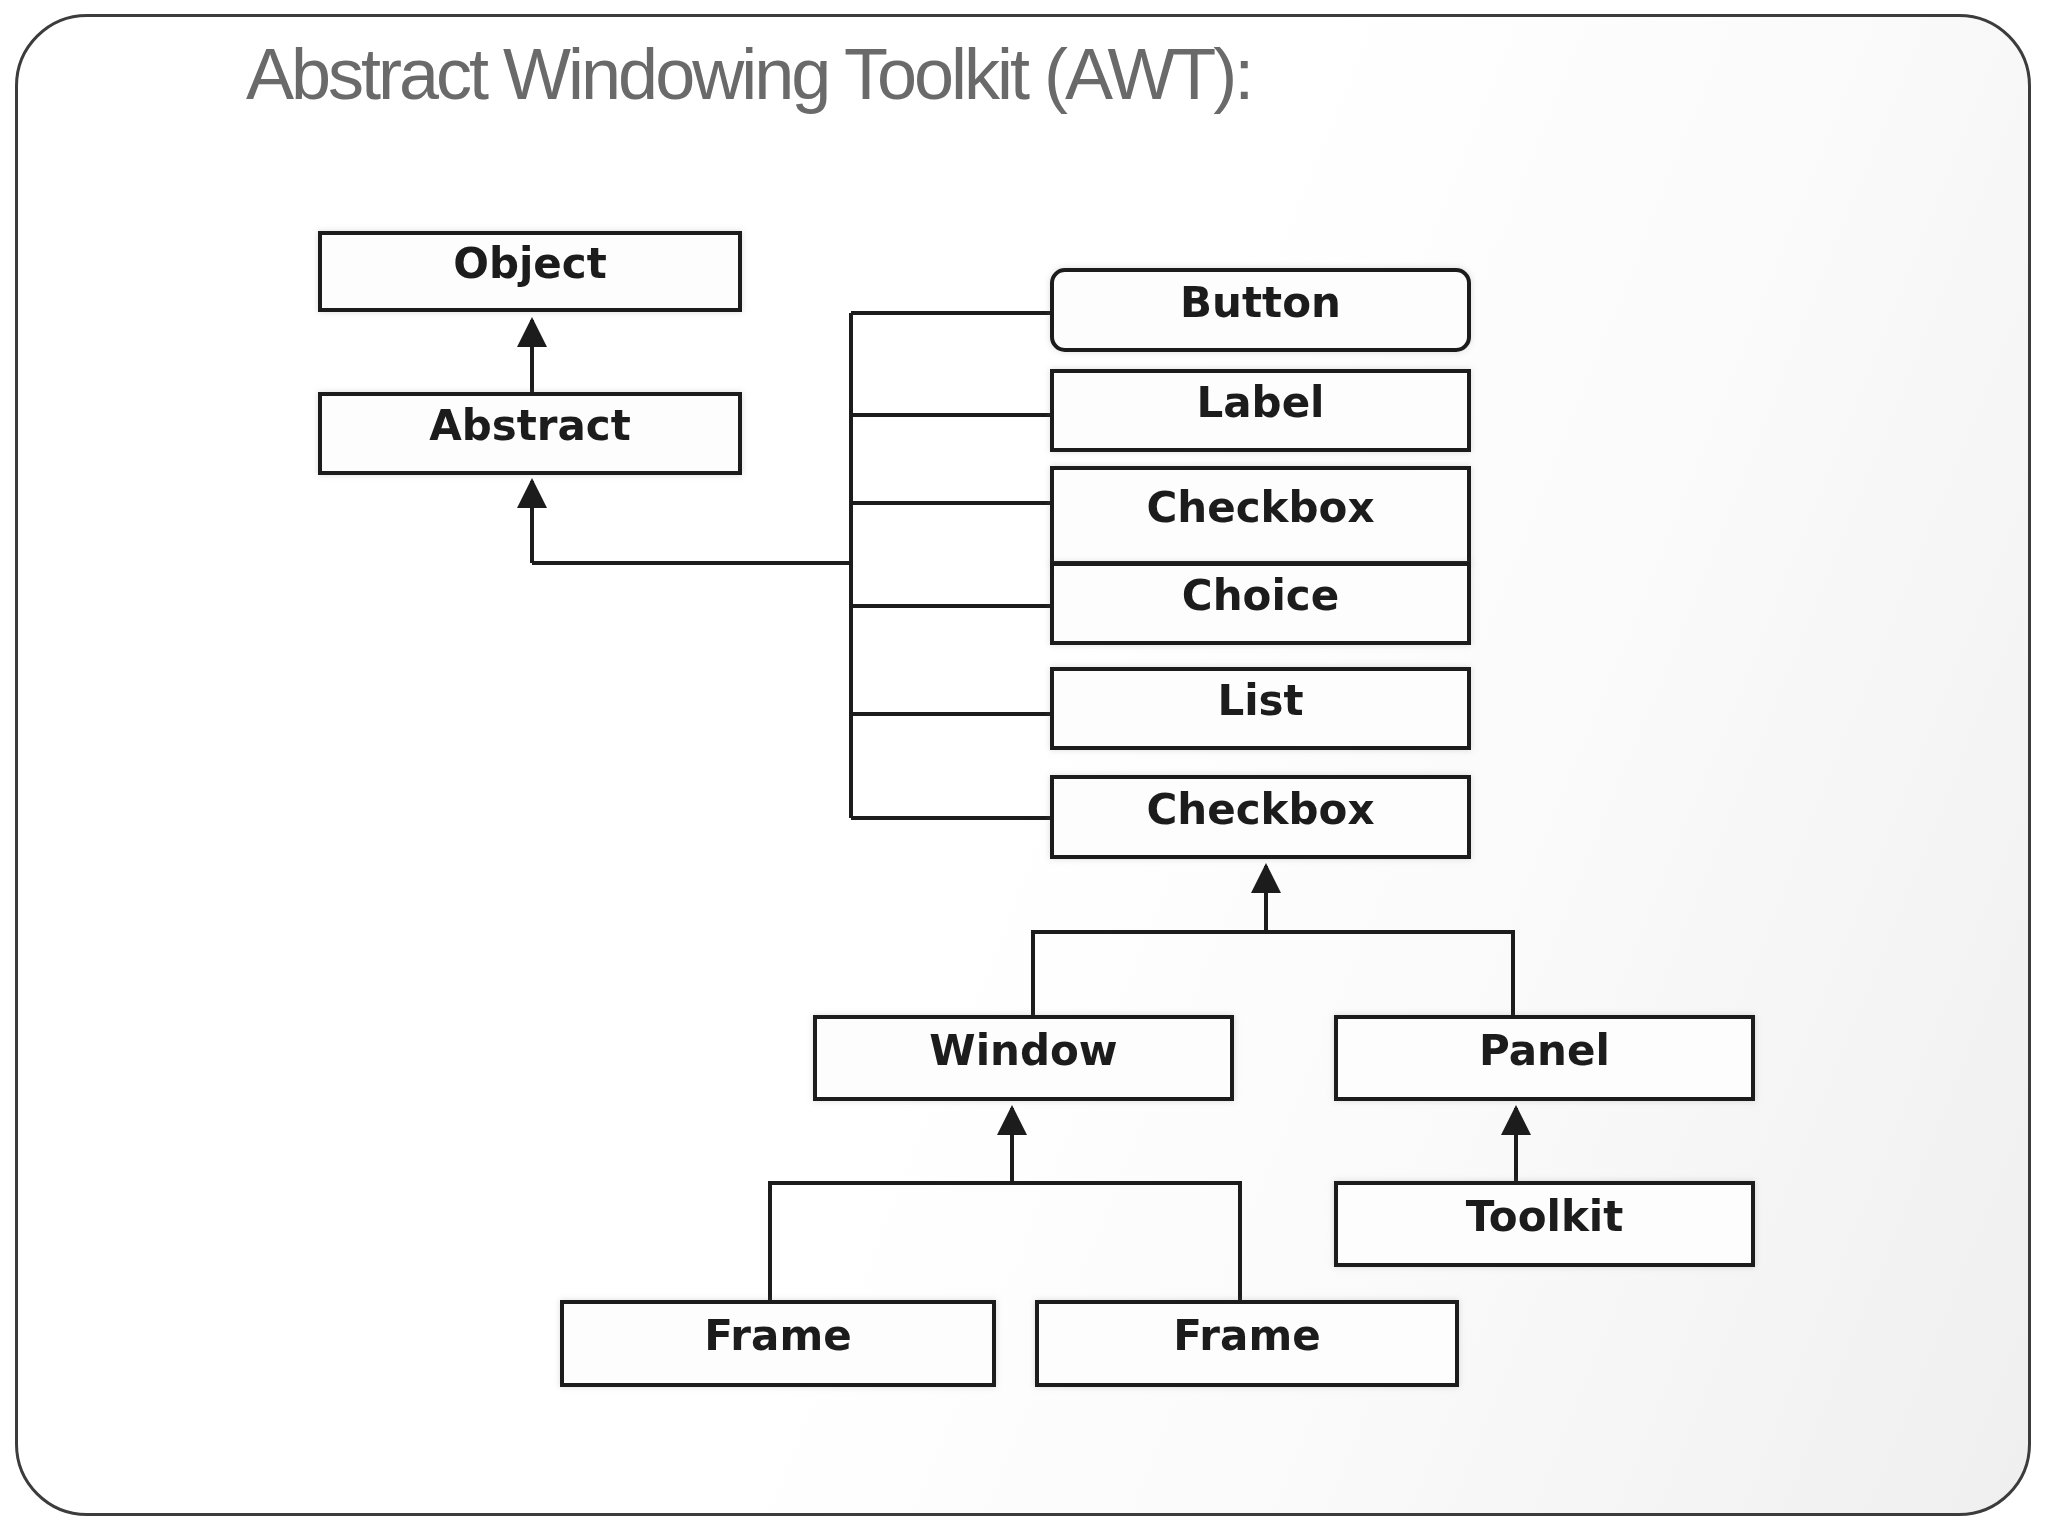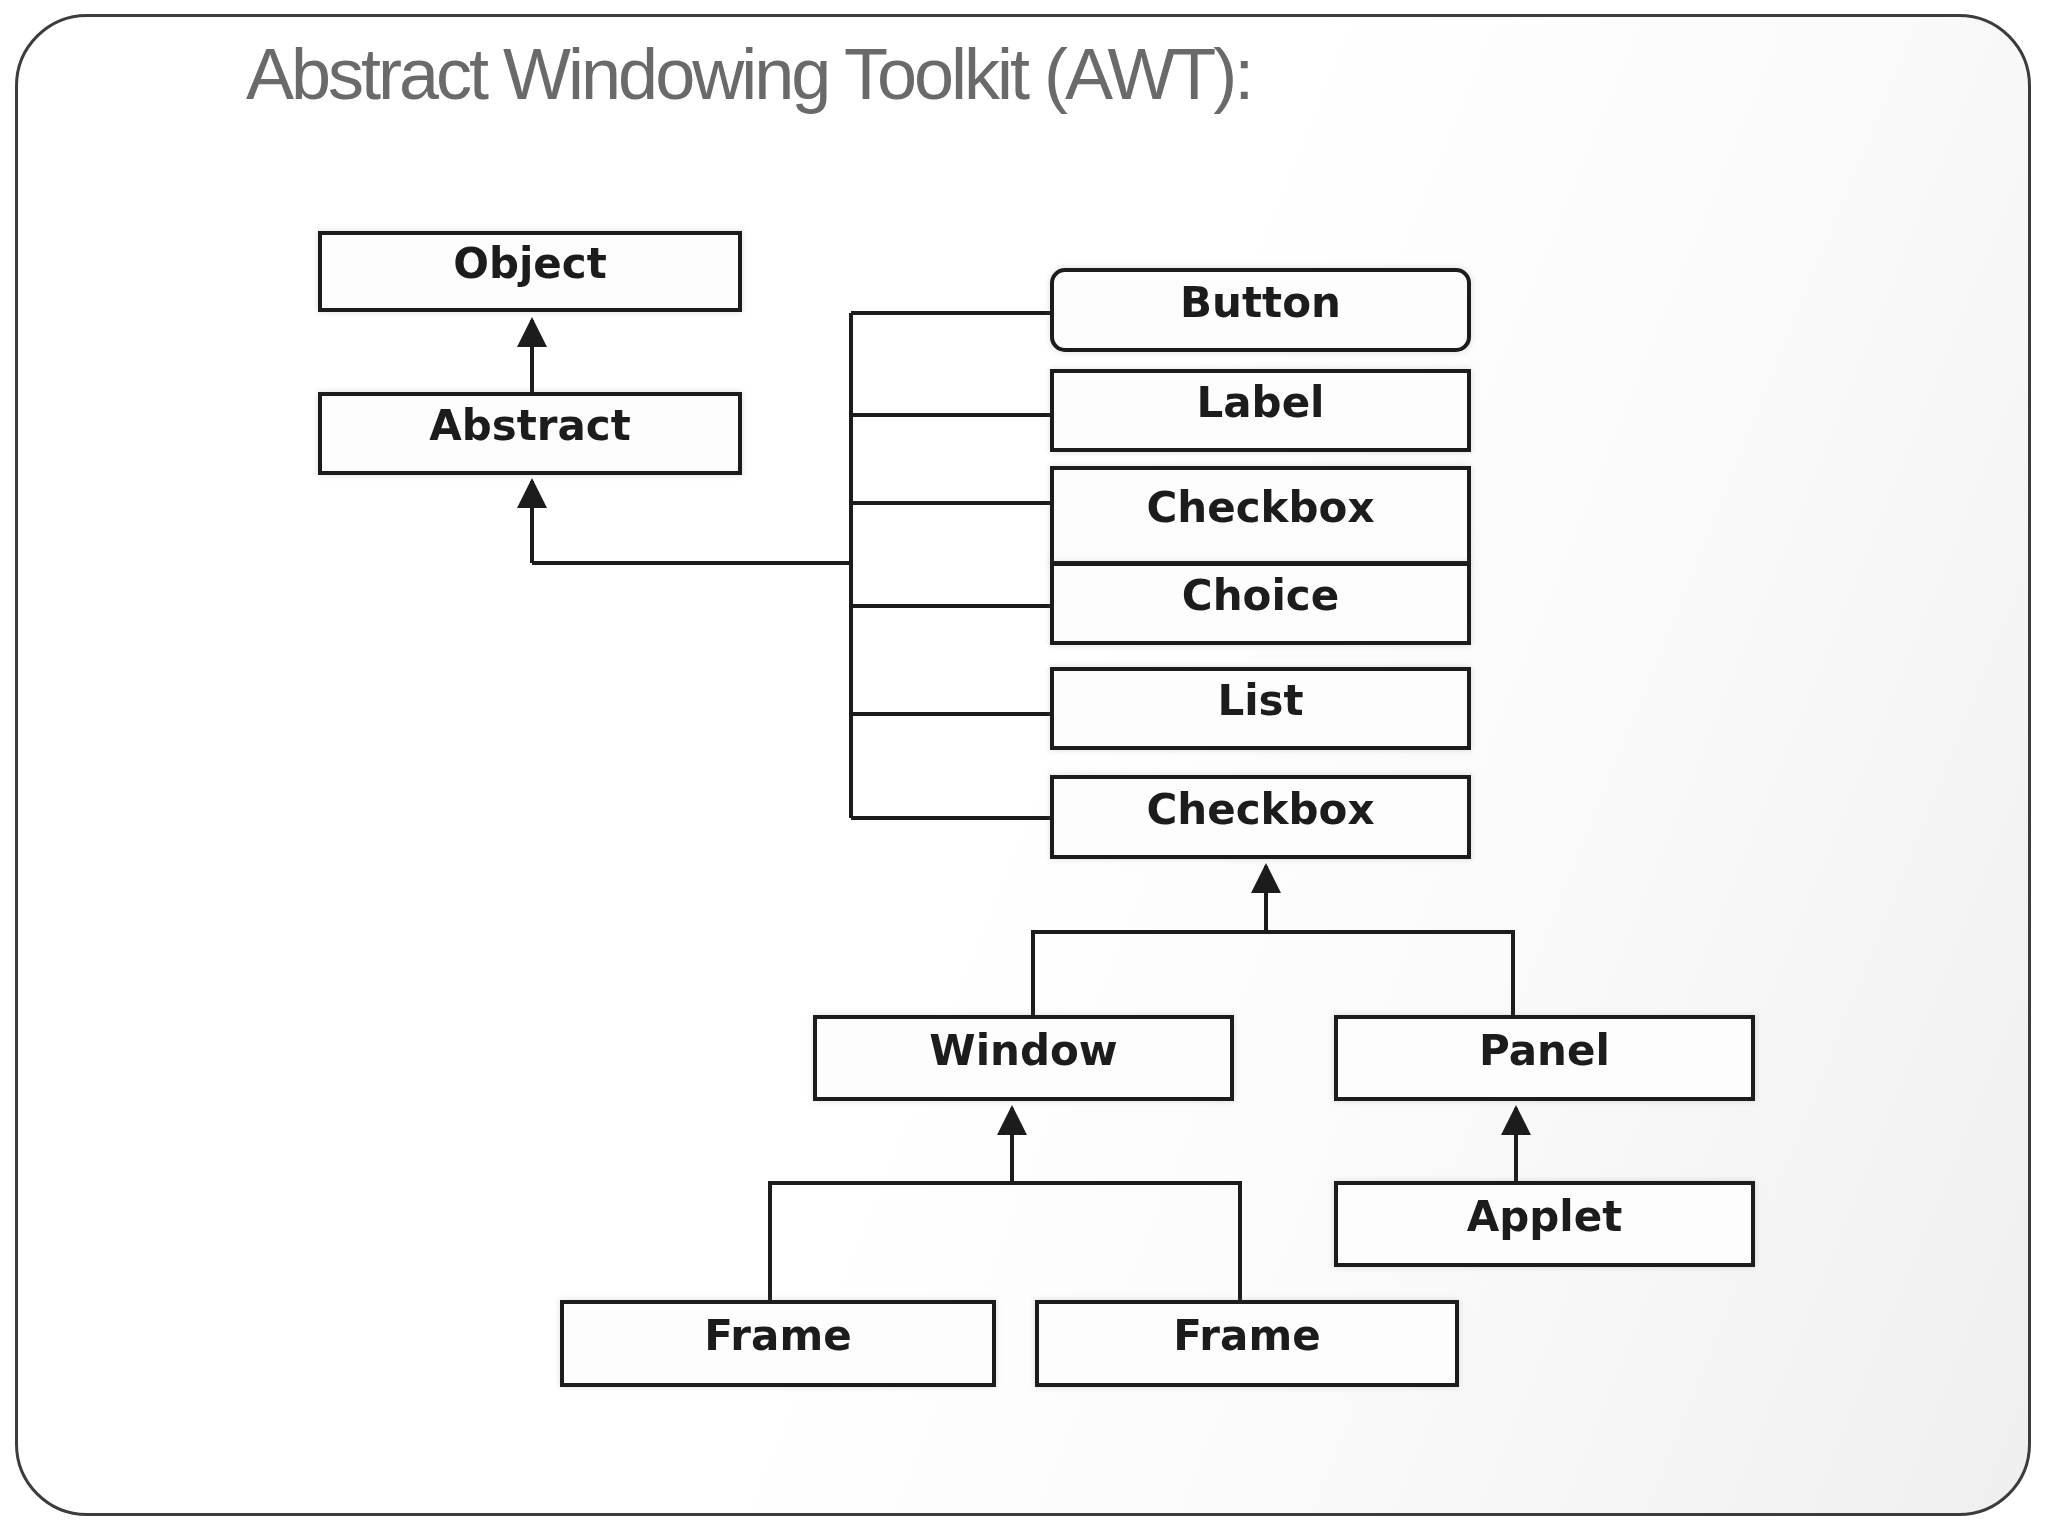--- a/index.html
+++ b/index.html
@@ -107,16 +107,16 @@
   <div class="node" id="n-object">Object</div>
   <div class="node" id="n-component">Abstract</div>
   <div class="node" id="n-button">Button</div>
   <div class="node" id="n-label">Label</div>
   <div class="node" id="n-checkbox">Checkbox</div>
   <div class="node" id="n-choice">Choice</div>
   <div class="node" id="n-list">List</div>
   <div class="node" id="n-container">Checkbox</div>
   <div class="node" id="n-window">Window</div>
   <div class="node" id="n-panel">Panel</div>
-  <div class="node" id="n-applet">Applet</div>
+  <div class="node" id="n-applet">Toolkit</div>
   <div class="node" id="n-frame">Frame</div>
   <div class="node" id="n-dialog">Frame</div>
 </div>
 
 </body></html>

